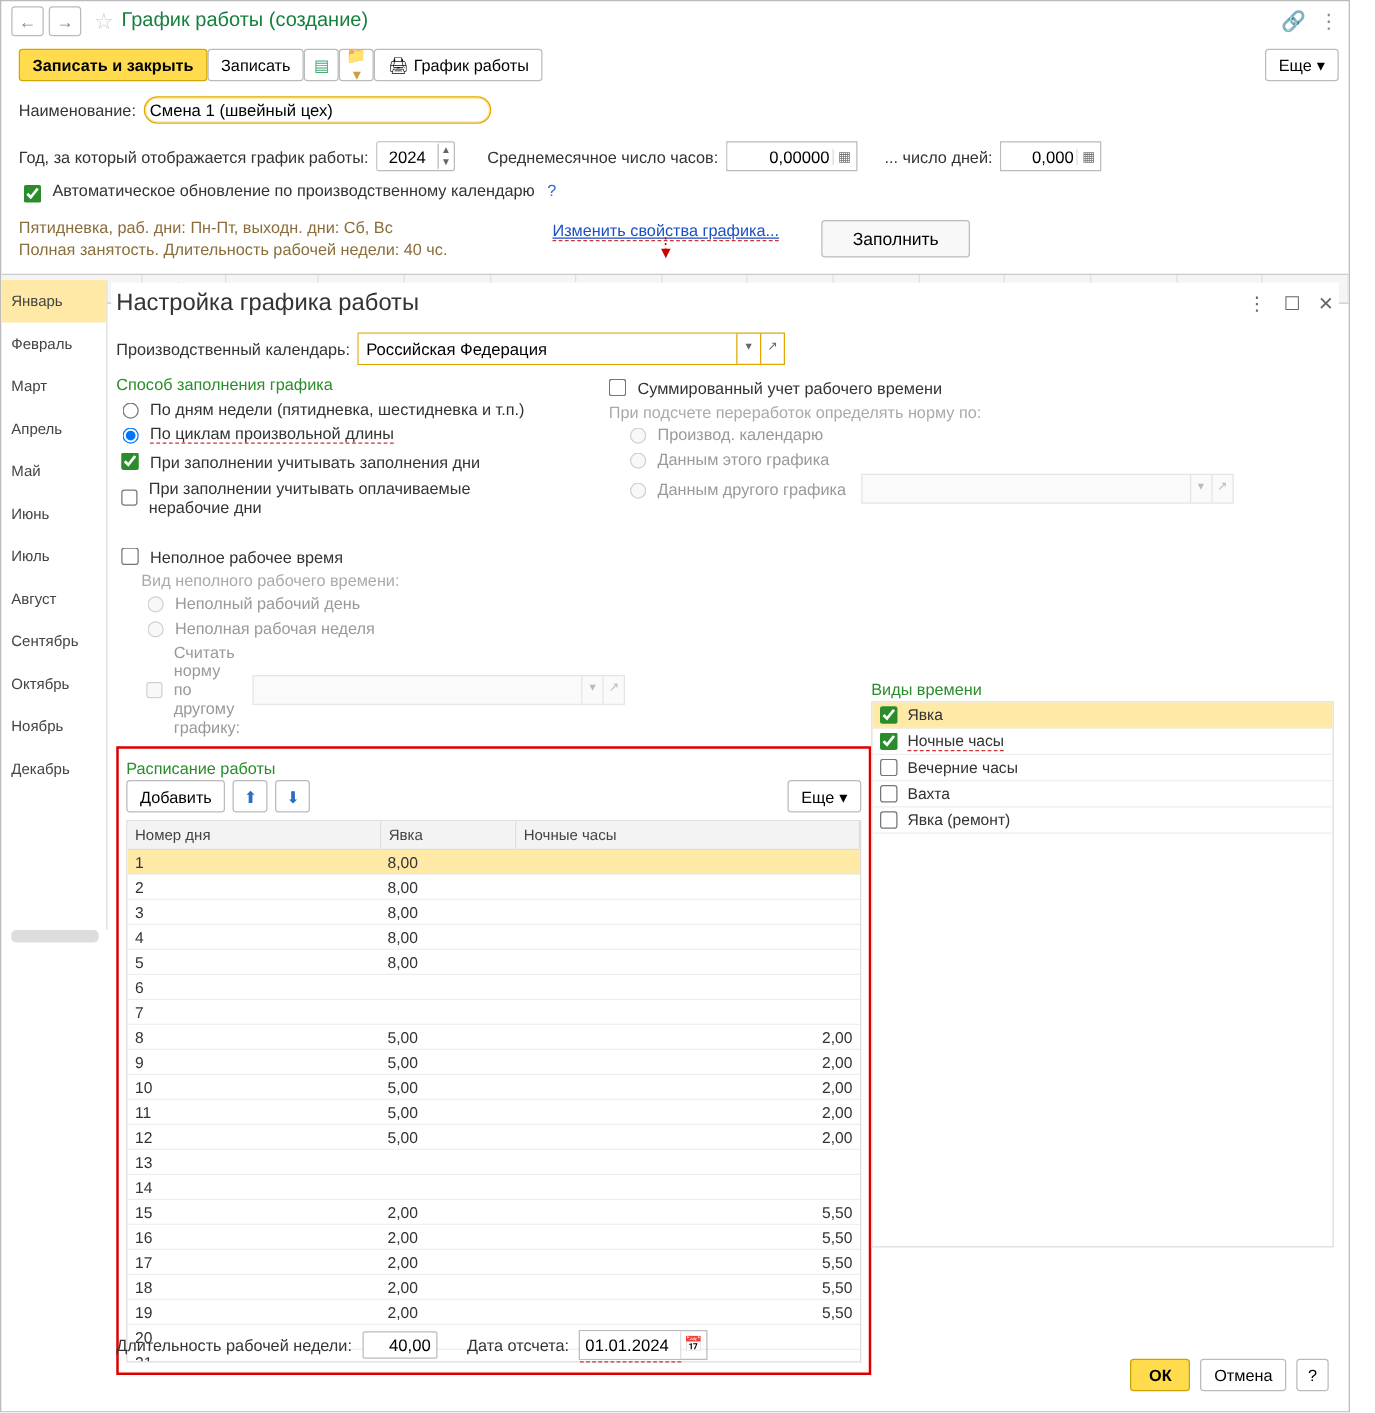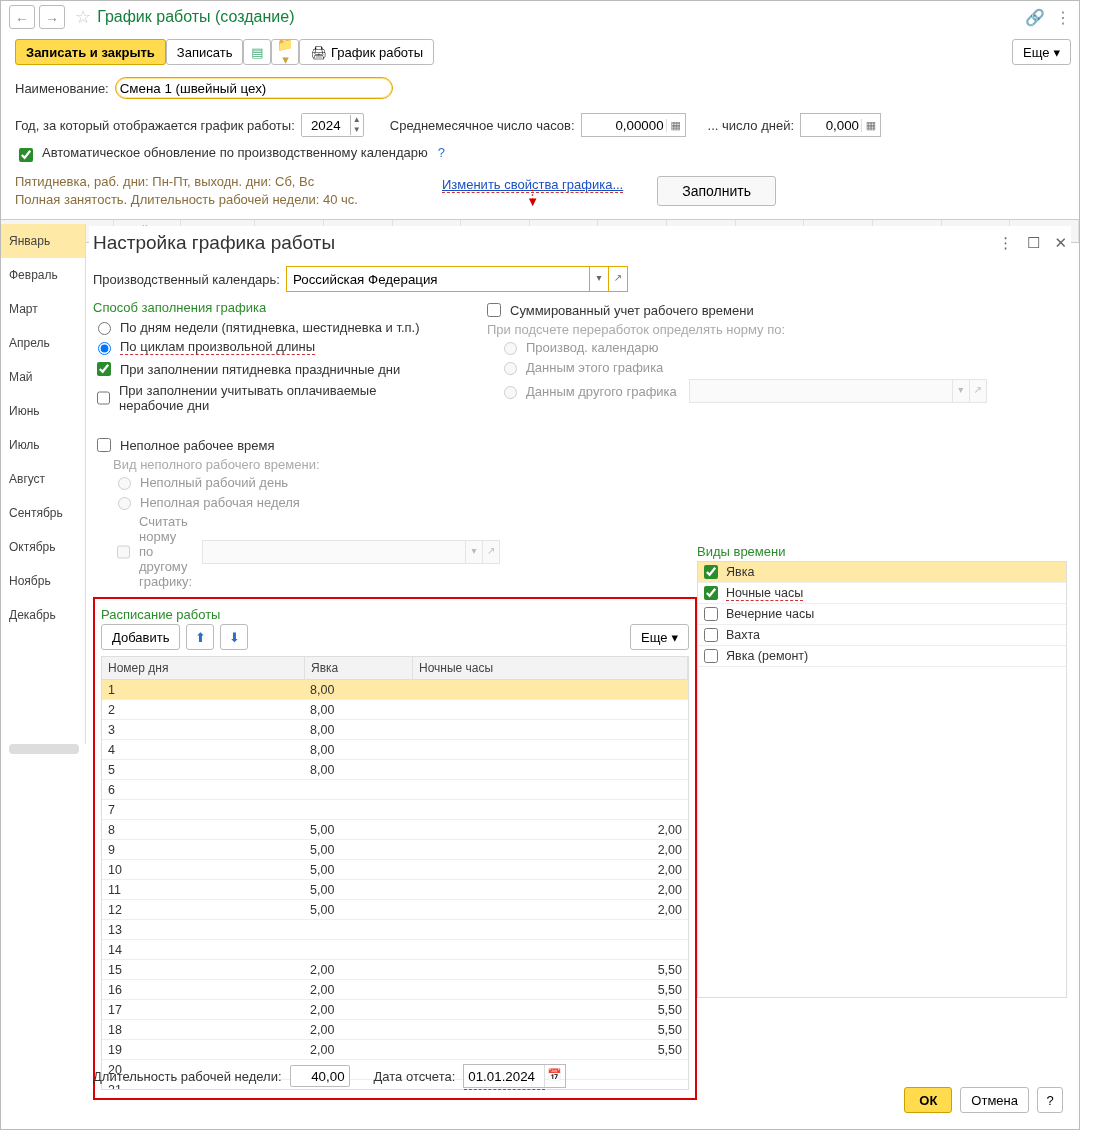--- a/index.html
+++ b/index.html
@@ -231,21 +231,21 @@
         <label class="radio-row">
             <input type="radio" name="fm" style=""> 
             <span>По дням недели (пятидневка, шестидневка и т.п.)</span>
           </label>
         <label class="radio-row">
             <input type="radio" name="fm" checked="" style=""> 
             <span class="red-dash">По циклам произвольной длины</span>
           </label>
         <label class="radio-row">
             <input type="checkbox" checked="" class="green-check" style=""> 
-            <span>При заполнении пятидневка праздничные дни</span>
+            <span>При заполнении учитывать заполнения дни</span>
           </label>
         <label class="radio-row">
             <input type="checkbox" style=""> 
             <span>При заполнении учитывать оплачиваемые нерабочие дни</span>
           </label>
 
         <div style="height:18px"></div>
         <label class="radio-row">
             <input type="checkbox" style=""> 
             <span>Неполное рабочее время</span>

